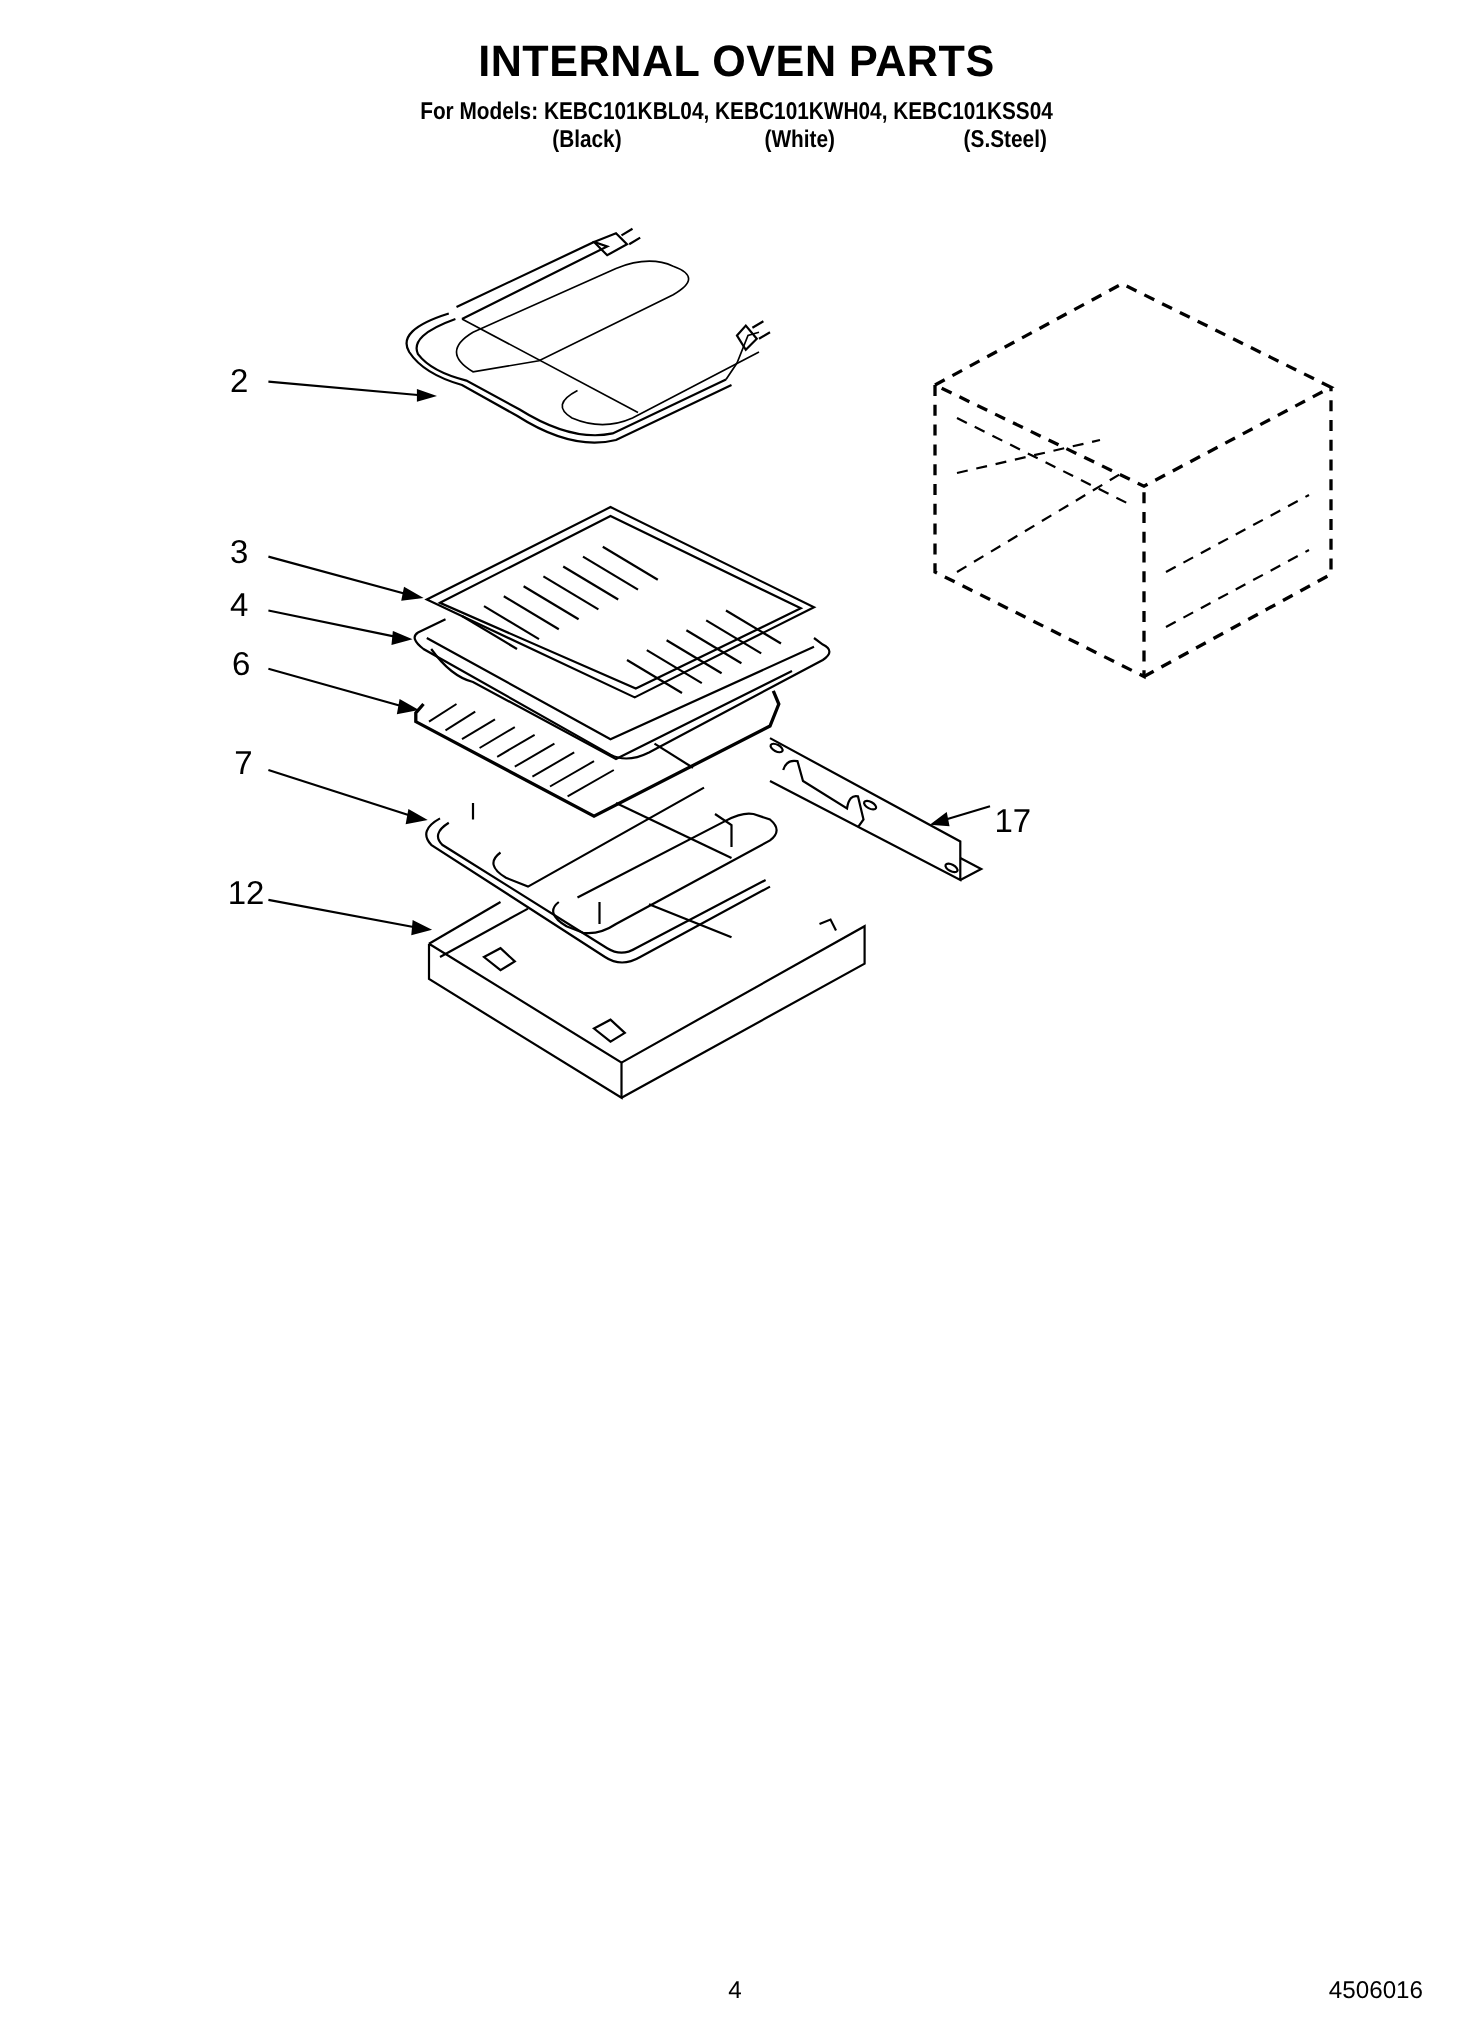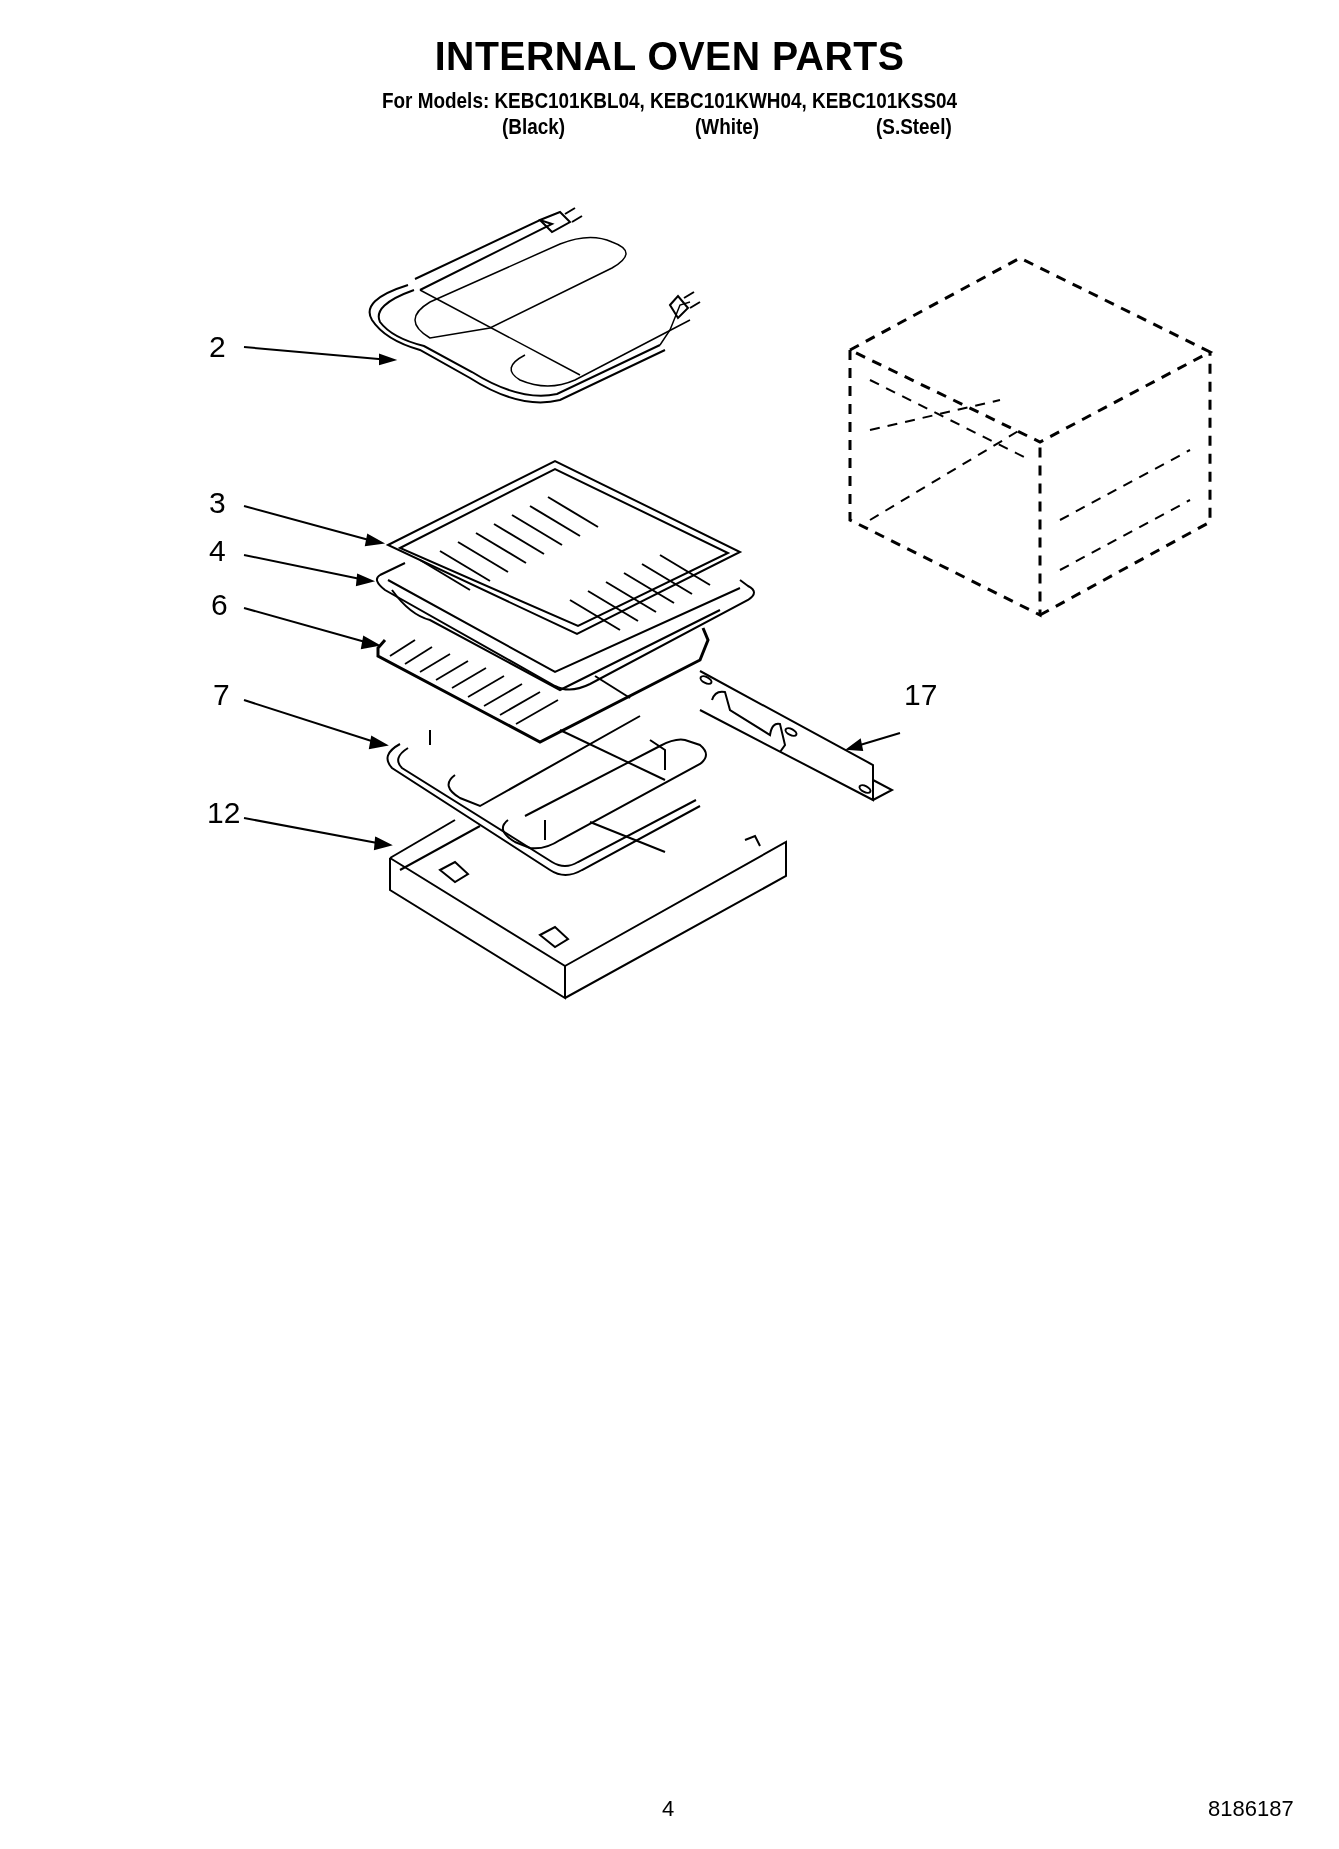--- a/index.html
+++ b/index.html
@@ -139,16 +139,16 @@
       <path d="M860 740 L848 749 L862 750 Z" fill="#000"></path>
   </g>
 </svg>
 
 <div class="callout" style="left:209px; top:332px">2</div>
 <div class="callout" style="left:209px; top:488px">3</div>
 <div class="callout" style="left:209px; top:536px">4</div>
 <div class="callout" style="left:211px; top:590px">6</div>
 <div class="callout" style="left:213px; top:680px">7</div>
 <div class="callout" style="left:207px; top:798px">12</div>
-<div class="callout" style="left:904px; top:680px">17</div>
+<div class="callout" style="left:904px; top:732px">17</div>
 
 <div class="footer" style="left:662px">4</div>
-<div class="footer" style="left:1208px">8186187</div>
+<div class="footer" style="left:1208px">4506016</div>
 
 </body></html>

